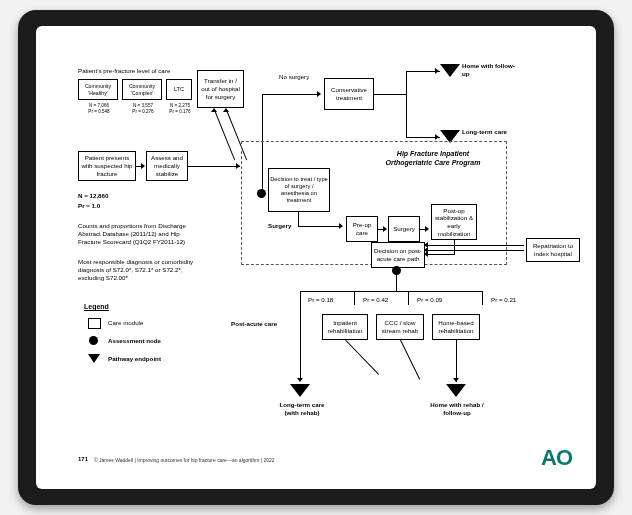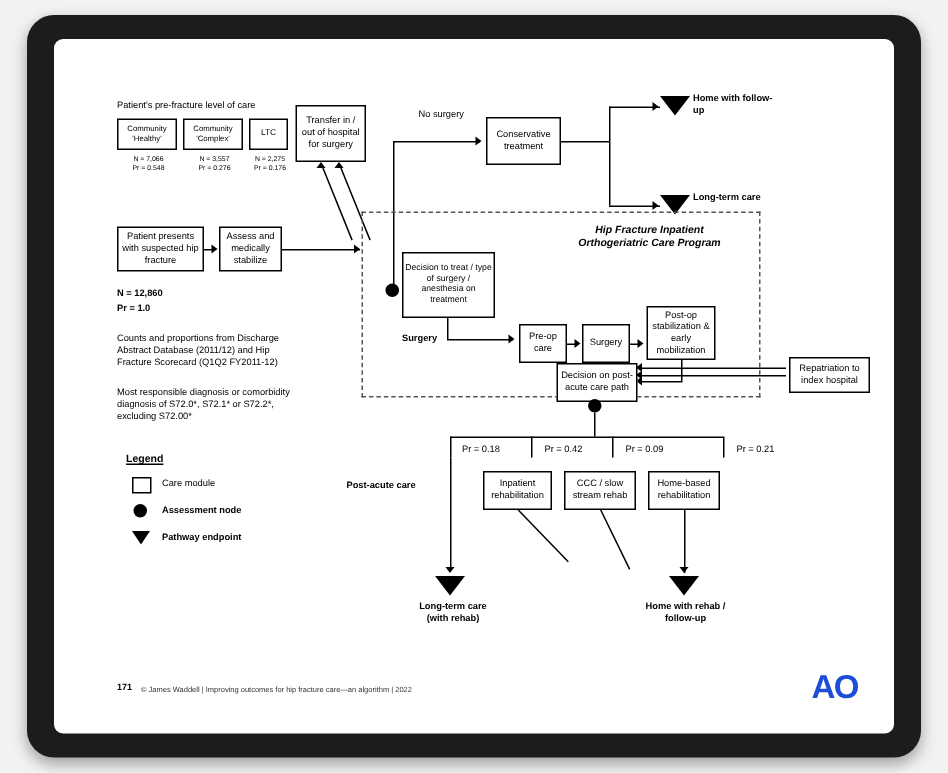--- a/index.html
+++ b/index.html
@@ -34,21 +34,21 @@
   
   .legend-title{position:absolute;font-size:7px;font-weight:bold;text-decoration:underline;}
   .lg-sq{position:absolute;width:11px;height:9px;border:1px solid #000;background:#fff;}
   .lg-ci{position:absolute;width:9px;height:9px;border-radius:50%;background:#000;}
   .lg-tr{position:absolute;width:0;height:0;border-left:6px solid transparent;border-right:6px solid transparent;border-top:9px solid #000;}
   .lg-label{position:absolute;font-size:6.2px;}
 
   
   .footer-num{position:absolute;font-size:6px;font-weight:bold;color:#000;}
   .footer-txt{position:absolute;font-size:5px;color:#333;}
-  .ao{position:absolute;right:24px;bottom:18px;font-size:22px;font-weight:bold;color:#1d4ed8;letter-spacing:-1px;font-family:"Liberation Sans",sans-serif;}
+  .ao{position:absolute;right:24px;bottom:18px;font-size:22px;font-weight:bold;color:#0f766e;letter-spacing:-1px;font-family:"Liberation Sans",sans-serif;}
 </style>
 </head>
 <body>
 
 <div id="frame">
   <div id="bezel"></div>
   <div id="screen">
     <div class="slide">
 
       <div class="txt" style="left:42px;top:41px;width:150px;">Patient's pre-fracture level of care</div>

